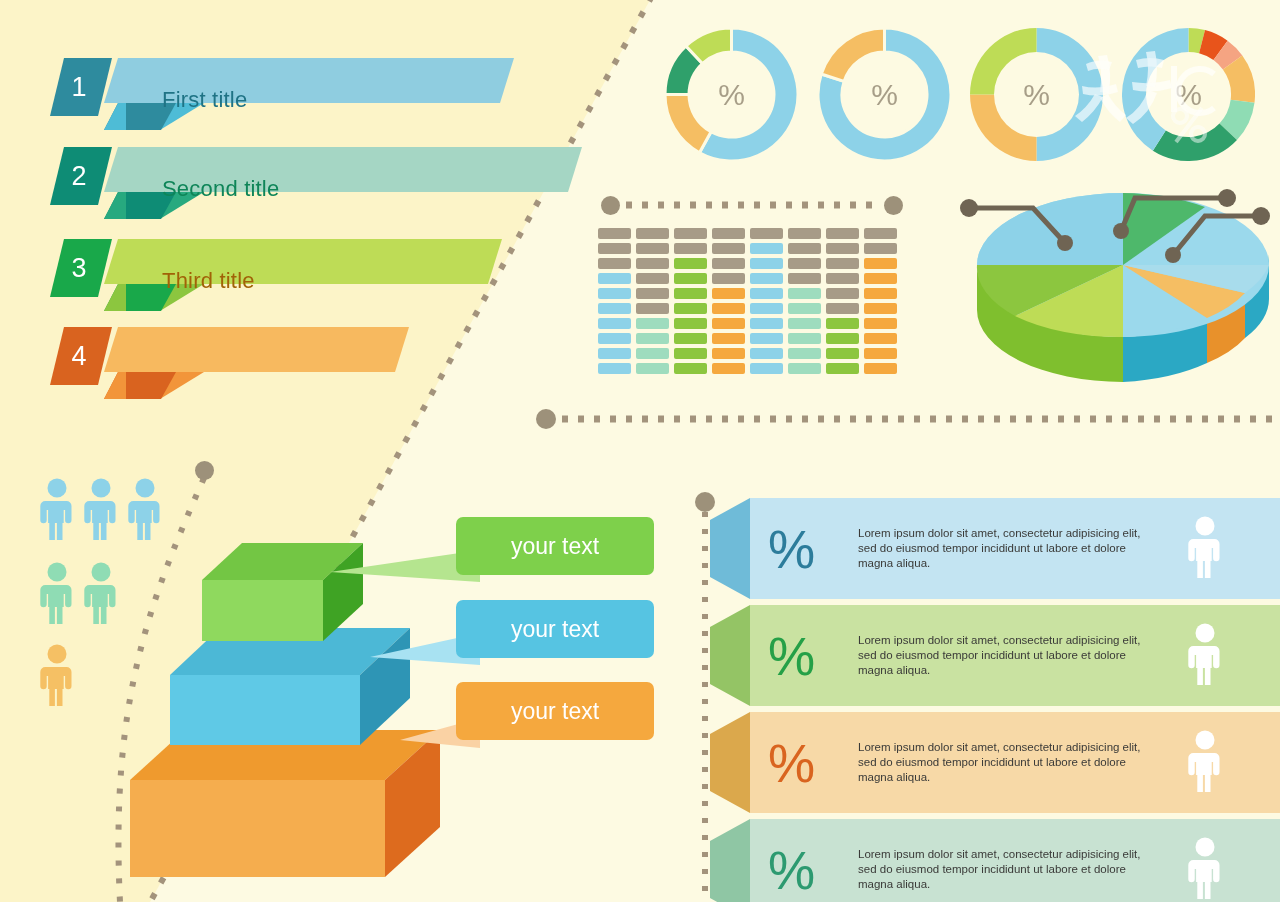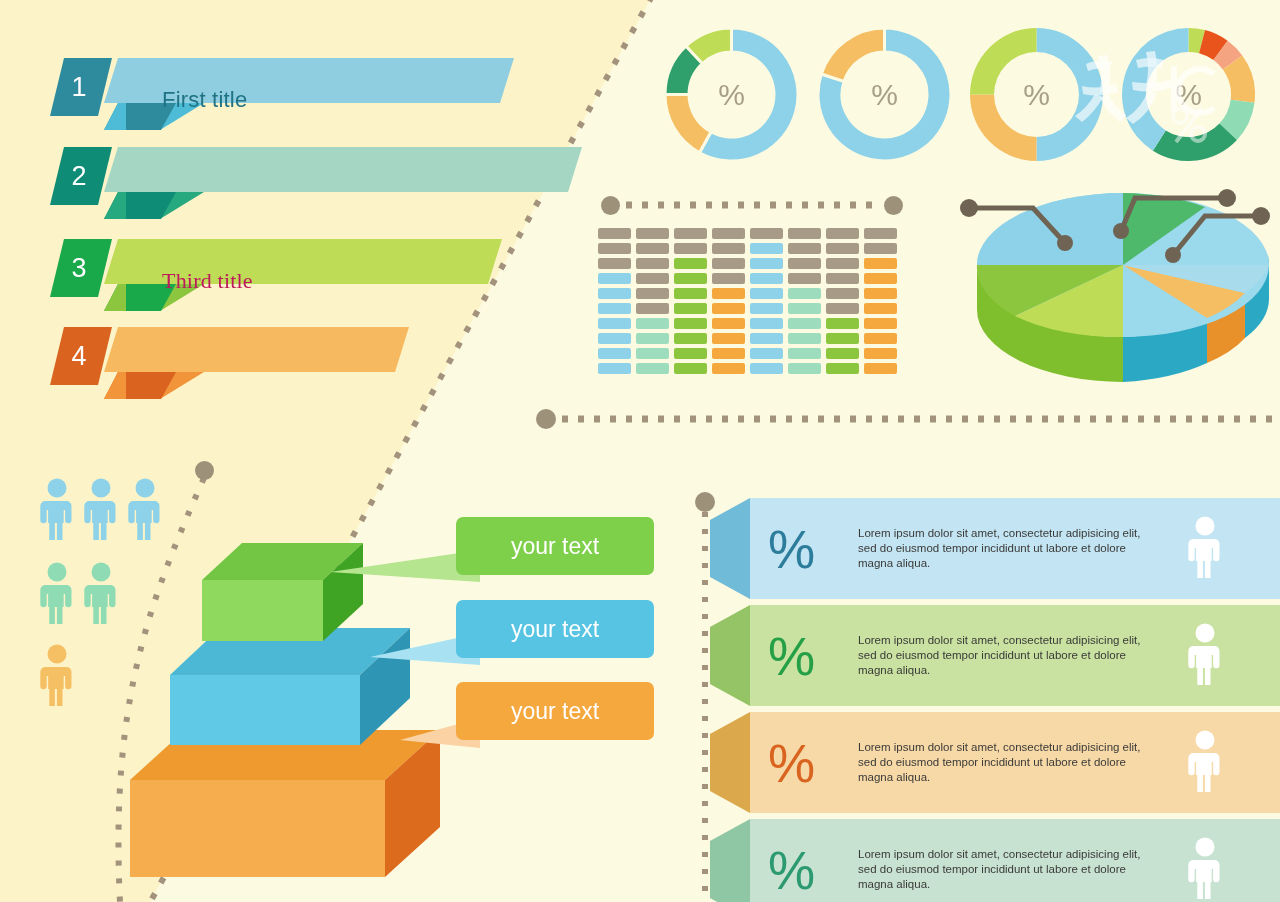--- a/index.html
+++ b/index.html
@@ -132,32 +132,33 @@
       <div class="banner" style="left: 50px; top: 147px; width: 538px;">
         <div class="fold2" style="left: 54px; background: rgb(14, 140, 117); clip-path: polygon(14px 0px, 56px 0px, 42px 100%, 0px 100%);"></div>
         <div class="fold" style="width: 100px; background: rgb(39, 169, 127); clip-path: polygon(14px 0px, 100px 0px, 56px 100%, 0px 100%);"></div>
         <div class="fold" style="left: 76px; width: 50px; background: rgb(14, 140, 117); clip-path: polygon(0px 0px, 50px 0px, 35px 100%, 0px 100%);"></div>
         <div class="bar" style="width: 478px;">
           <div class="bar-inner" style="background: rgb(165, 214, 196);"></div>
         </div>
         <div class="num-box" style="background: rgb(14, 140, 117);">
           <span class="num-txt">2</span>
         </div>
+        <div class="label" style="color: rgb(14, 133, 88);">Second title</div>
       </div>
       <div class="banner" style="left: 50px; top: 239px; width: 458px;">
         <div class="fold2" style="left: 54px; background: rgb(25, 168, 74); clip-path: polygon(14px 0px, 56px 0px, 42px 100%, 0px 100%);"></div>
         <div class="fold" style="width: 100px; background: rgb(140, 198, 63); clip-path: polygon(14px 0px, 100px 0px, 56px 100%, 0px 100%);"></div>
         <div class="fold" style="left: 76px; width: 50px; background: rgb(25, 168, 74); clip-path: polygon(0px 0px, 50px 0px, 35px 100%, 0px 100%);"></div>
         <div class="bar" style="width: 398px;">
           <div class="bar-inner" style="background: rgb(190, 220, 86);"></div>
         </div>
         <div class="num-box" style="background: rgb(25, 168, 74);">
           <span class="num-txt">3</span>
         </div>
-        <div class="label" style="color: #be185d; font-family: Liberation Serif, serif;">Third title</div>
+        <div class="label" style="color: #a16207;">Third title</div>
       </div>
       <div class="banner" style="left: 50px; top: 327px; width: 365px;">
         <div class="fold2" style="left: 54px; background: rgb(217, 99, 31); clip-path: polygon(14px 0px, 56px 0px, 42px 100%, 0px 100%);"></div>
         <div class="fold" style="width: 100px; background: rgb(242, 149, 58); clip-path: polygon(14px 0px, 100px 0px, 56px 100%, 0px 100%);"></div>
         <div class="fold" style="left: 76px; width: 50px; background: rgb(217, 99, 31); clip-path: polygon(0px 0px, 50px 0px, 35px 100%, 0px 100%);"></div>
         <div class="bar" style="width: 305px;">
           <div class="bar-inner" style="background: rgb(247, 185, 95);"></div>
         </div>
         <div class="num-box" style="background: rgb(217, 99, 31);">
           <span class="num-txt">4</span>

